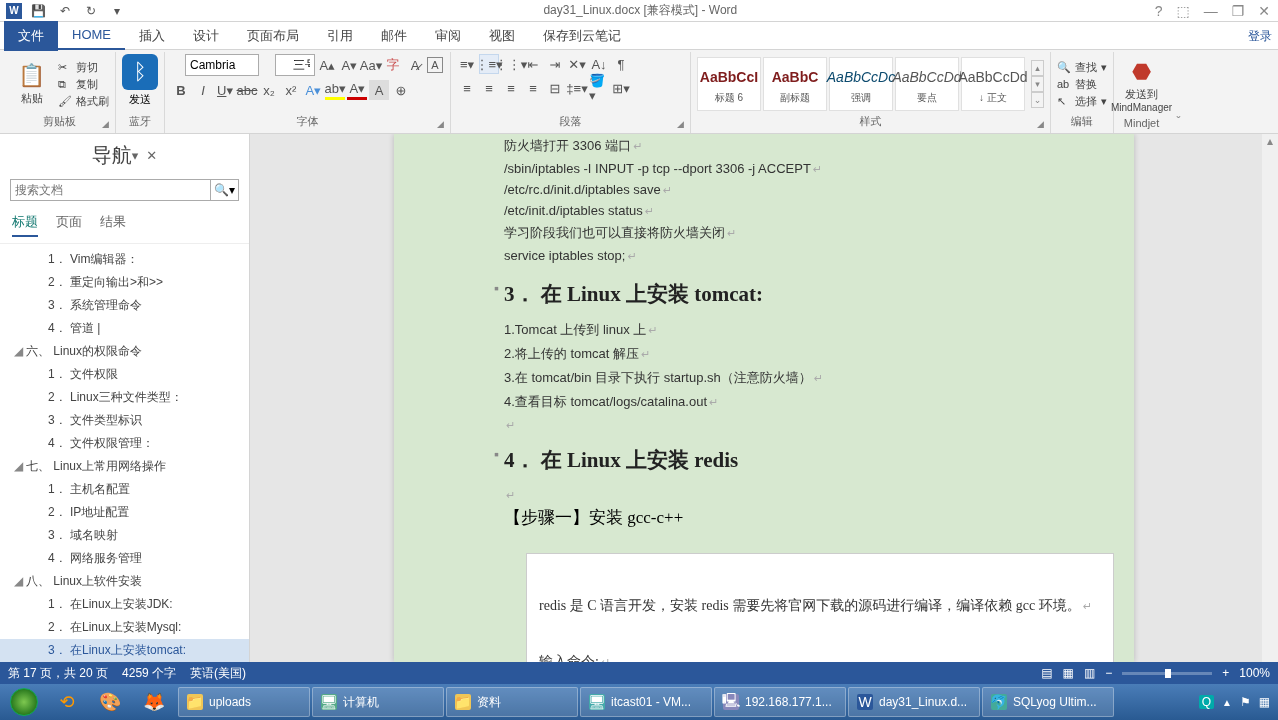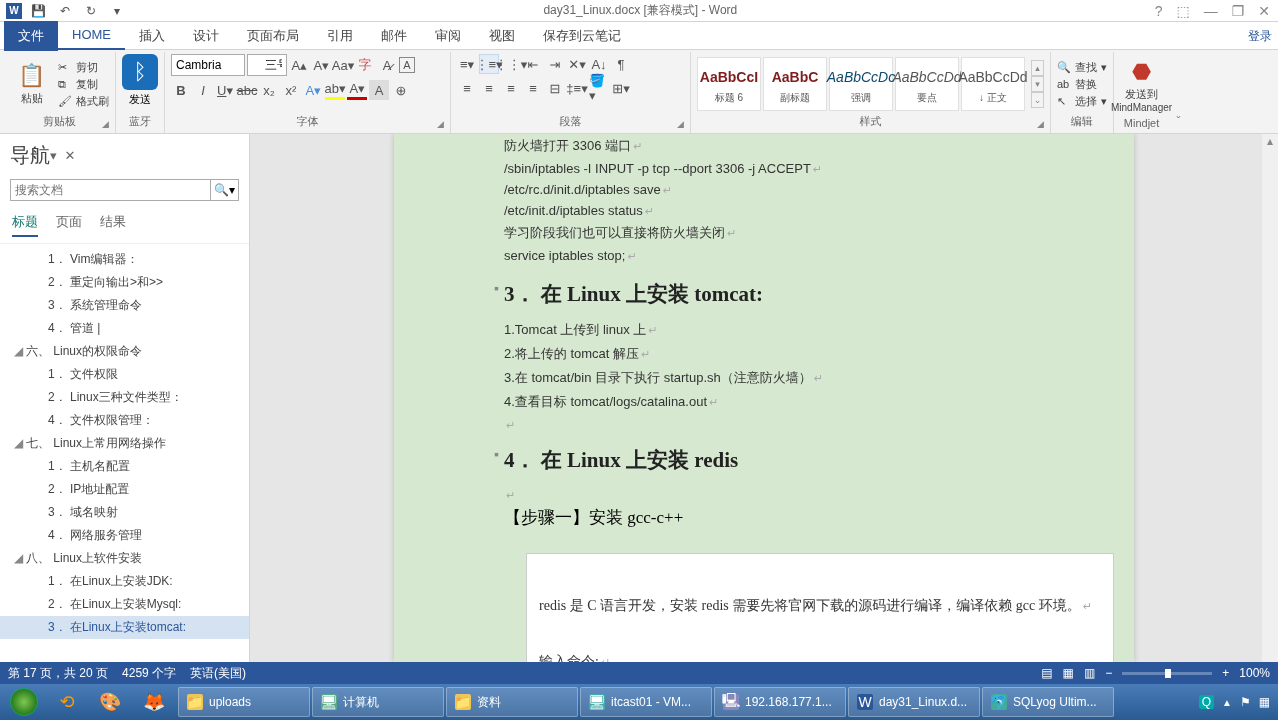--- a/index.html
+++ b/index.html
@@ -26,37 +26,37 @@
 .group { display: flex; flex-direction: column; justify-content: space-between; border-right: 1px solid #d9d9d9; padding: 2px 6px; }
 .group-content { display: flex; align-items: center; gap: 4px; flex: 1; }
 .group-label { text-align: center; font-size: 11px; color: #666; padding-bottom: 2px; position: relative; }
 .group-label .dlg { position: absolute; right: 0; bottom: 2px; font-size: 9px; color: #888; }
 .big-btn { display: flex; flex-direction: column; align-items: center; justify-content: center; width: 44px; cursor: pointer; font-size: 11px; color: #444; }
 .big-btn .icon { font-size: 22px; margin-bottom: 2px; }
 .small-col { display: flex; flex-direction: column; gap: 2px; font-size: 11px; color: #444; }
 .small-item { display: flex; align-items: center; gap: 4px; cursor: pointer; }
 .small-item .icon { width: 14px; display: inline-block; }
 
-.font-select { height: 22px; border: 1px solid #ababab; background: #fff; font-size: 12px; padding: 0 4px; }
+.font-select { height: 22px; border: 1px solid #ababab; background: #fff; font-size: 12px; padding: 0 4px; margin-left: 14px; }
 .font-name { width: 74px; }
 .font-size { width: 40px; padding-left: 17px; }
 .icon-btn { width: 20px; height: 20px; display: flex; align-items: center; justify-content: center; cursor: pointer; color: #555; font-size: 13px; }
 .row { display: flex; gap: 2px; align-items: center; }
 .col2 { display: flex; flex-direction: column; gap: 4px; }
 
 .style-box { width: 64px; height: 54px; border: 1px solid #e0e0e0; background: #fff; display: flex; flex-direction: column; align-items: center; justify-content: center; cursor: pointer; margin-right: 2px; }
 .style-preview { font-size: 14px; color: #7f1d1d; height: 28px; display: flex; align-items:center; }
 .style-name { font-size: 10px; color: #555; }
 .style-arrows { width: 16px; display: flex; flex-direction: column; justify-content: space-around; }
 .style-arrows span { font-size: 9px; color: #888; cursor: pointer; text-align: center; border: 1px solid #ccc; height: 16px; line-height: 14px; }
 
 
 .main { display: flex; height: 528px; }
 .nav-pane { width: 250px; border-right: 1px solid #d4d4d4; background: #fff; display: flex; flex-direction: column; }
-.nav-header { display: flex; justify-content: flex-start; align-items: center; padding: 8px 10px 4px 10px; }
+.nav-header { display: flex; justify-content: center; align-items: center; padding: 8px 10px 4px 10px; }
 .nav-title { font-size: 20px; color: #444; }
 .nav-ctrls { display: flex; gap: 8px; color: #666; font-size: 13px; }
 .nav-search { margin: 6px 10px; display: flex; }
 .nav-search input { flex: 1; height: 22px; border: 1px solid #ababab; padding: 0 4px; font-size: 12px; }
 .nav-search-btn { width: 28px; height: 22px; border: 1px solid #ababab; border-left: none; background: #fff; display: flex; align-items: center; justify-content: center; }
 .nav-tabs { display: flex; gap: 18px; padding: 6px 12px; border-bottom: 1px solid #eee; font-size: 13px; }
 .nav-tab { color: #666; cursor: pointer; padding-bottom: 4px; }
 .nav-tab.active { color: #0f766e; border-bottom: 2px solid #2b579a; }
 .nav-tree { flex: 1; overflow-y: auto; padding: 4px 0; font-size: 12px; color: #444; }
 .tree-item { padding: 3px 0 3px 28px; cursor: pointer; white-space: nowrap; }
@@ -306,20 +306,21 @@
       <div class="nav-tab">结果</div>
     </div>
     <div class="nav-tree" id="nav-tree">
         <div class="tree-item l2">1． Vim编辑器：</div>
         <div class="tree-item l2">2． 重定向输出&gt;和&gt;&gt;</div>
         <div class="tree-item l2">3． 系统管理命令</div>
         <div class="tree-item l2">4． 管道 |</div>
         <div class="tree-item l1"><span class="caret">◢</span>六、 Linux的权限命令</div>
         <div class="tree-item l2">1． 文件权限</div>
         <div class="tree-item l2">2． Linux三种文件类型：</div>
+        <div class="tree-item l2">3． 文件类型标识</div>
         <div class="tree-item l2">4． 文件权限管理：</div>
         <div class="tree-item l1"><span class="caret">◢</span>七、 Linux上常用网络操作</div>
         <div class="tree-item l2">1． 主机名配置</div>
         <div class="tree-item l2">2． IP地址配置</div>
         <div class="tree-item l2">3． 域名映射</div>
         <div class="tree-item l2">4． 网络服务管理</div>
         <div class="tree-item l1"><span class="caret">◢</span>八、 Linux上软件安装</div>
         <div class="tree-item l2">1． 在Linux上安装JDK:</div>
         <div class="tree-item l2">2． 在Linux上安装Mysql:</div>
         <div class="tree-item l2 selected">3． 在Linux上安装tomcat:</div>

